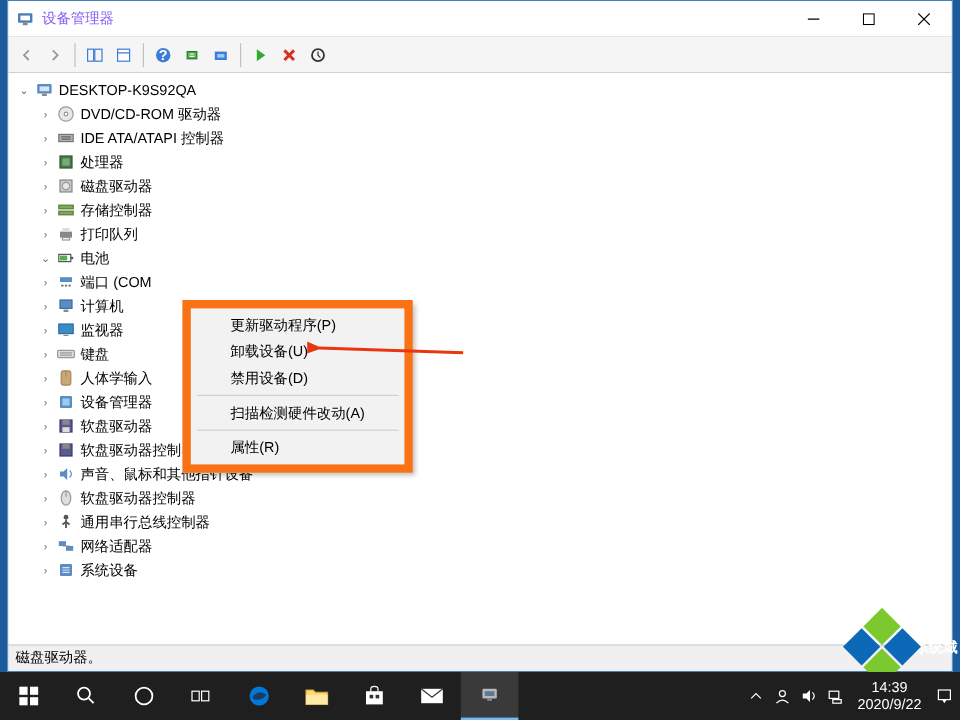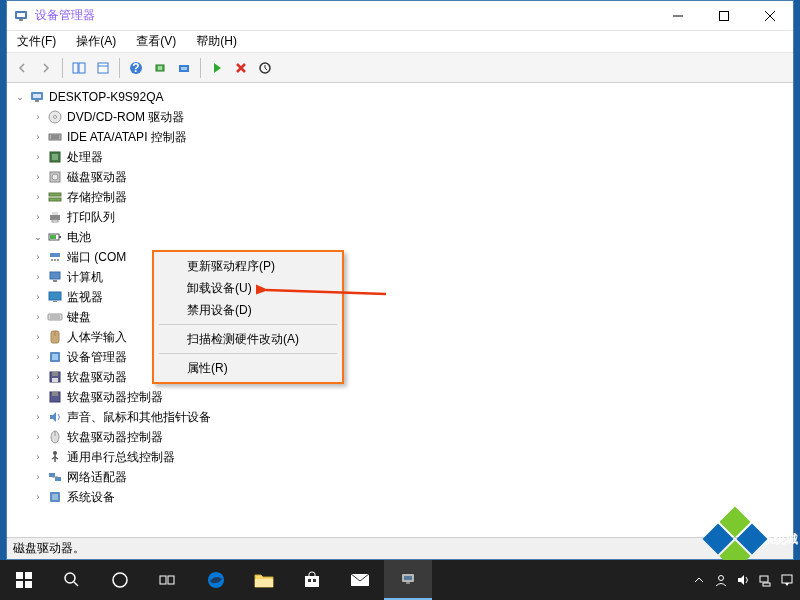--- a/index.html
+++ b/index.html
@@ -18,21 +18,21 @@
 .content{flex:1;overflow:auto;background:#fff;padding:4px 0}
 .tree{font-size:12px}
 .tree-row{display:flex;align-items:center;height:20px;padding-right:8px;white-space:nowrap}
 .tree-row.sel{background:#cde8ff;outline:1px dotted #84acdd}
 .expander{width:14px;height:14px;display:flex;align-items:center;justify-content:center;color:#6d6d6d;margin-right:2px;font-size:9px}
 .expander.empty{visibility:hidden}
 .indent{display:inline-block}
 .dev-icon{width:16px;height:16px;margin-right:4px;display:inline-flex;align-items:center;justify-content:center}
 .tree-label{color:#000}
 .statusbar{height:22px;border-top:1px solid #d0d0d0;background:#f0f0f0;display:flex;align-items:center;padding:0 6px;font-size:12px;color:#000}
-.context-menu{position:absolute;left:152px;top:250px;width:192px;background:#f2f2f2;border:2px solid #f97316;box-shadow:3px 3px 4px rgba(0,0,0,0.25);padding:3px}
+.context-menu{position:absolute;left:152px;top:250px;width:192px;background:#f2f2f2;border:7px solid #f97316;box-shadow:3px 3px 4px rgba(0,0,0,0.25);padding:3px}
 .ctx-item{height:22px;display:flex;align-items:center;padding:0 20px 0 30px;font-size:12px;color:#000}
 .ctx-sep{height:1px;background:#d0d0d0;margin:3px 2px}
 .arrow{position:absolute;left:256px;top:284px;pointer-events:none}
 .taskbar{position:absolute;left:0;bottom:0;width:800px;height:40px;background:#1f1f1f;display:flex;align-items:center}
 .task-item{width:48px;height:40px;display:flex;align-items:center;justify-content:center;color:#fff}
 .task-item.active{background:#3a3a3a;border-bottom:2px solid #76b9ed}
 .tray{margin-left:auto;display:flex;align-items:center;color:#fff;font-size:11px;padding-right:2px}
 .tray-icon{width:22px;height:40px;display:flex;align-items:center;justify-content:center}
 .clock{text-align:center;padding:0 8px;line-height:14px}
 .watermark{position:absolute;right:2px;bottom:38px;display:flex;align-items:center;color:#fff;font-size:26px;font-weight:bold;pointer-events:none}
@@ -68,26 +68,20 @@
         </div>
       <div class="winbtn close">
           <svg width="10" height="10">
             <line x1="0" y1="0" x2="10" y2="10" stroke="#000" stroke-width="1"></line>
             <line x1="10" y1="0" x2="0" y2="10" stroke="#000" stroke-width="1"></line>
           </svg>
         </div>
     </div>
   </div>
 
-  <div class="menubar">
-    <span>文件(F)</span>
-    <span>操作(A)</span>
-    <span>查看(V)</span>
-    <span>帮助(H)</span>
-  </div>
 
   <div class="toolbar">
     <div class="tbtn">
         <svg width="14" height="14">
           <path d="M9 3 L5 7 L9 11" fill="none" stroke="#999" stroke-width="1.5"></path>
         </svg>
       </div>
     <div class="tbtn">
         <svg width="14" height="14">
           <path d="M5 3 L9 7 L5 11" fill="none" stroke="#999" stroke-width="1.5"></path>
@@ -500,20 +494,24 @@
           <path d="M2 5 L5 5 L8 2 L8 12 L5 9 L2 9 Z" fill="#fff"></path>
           <path d="M10 4 Q13 7 10 10" fill="none" stroke="#fff"></path>
         </svg>
       </div>
     <div class="tray-icon">
         <svg width="14" height="14">
           <rect x="2" y="3" width="8" height="6" fill="none" stroke="#fff"></rect>
           <rect x="5" y="10" width="7" height="3" fill="none" stroke="#fff"></rect>
         </svg>
       </div>
+    <div class="clock">
+      <div>14:39</div>
+      <div>2020/9/22</div>
+    </div>
     <div class="tray-icon">
         <svg width="14" height="14">
           <rect x="2" y="2" width="10" height="8" fill="none" stroke="#fff"></rect>
           <path d="M5 10 L7 13 L9 10" fill="#fff"></path>
         </svg>
       </div>
   </div>
 </div>
 
 </body></html>

